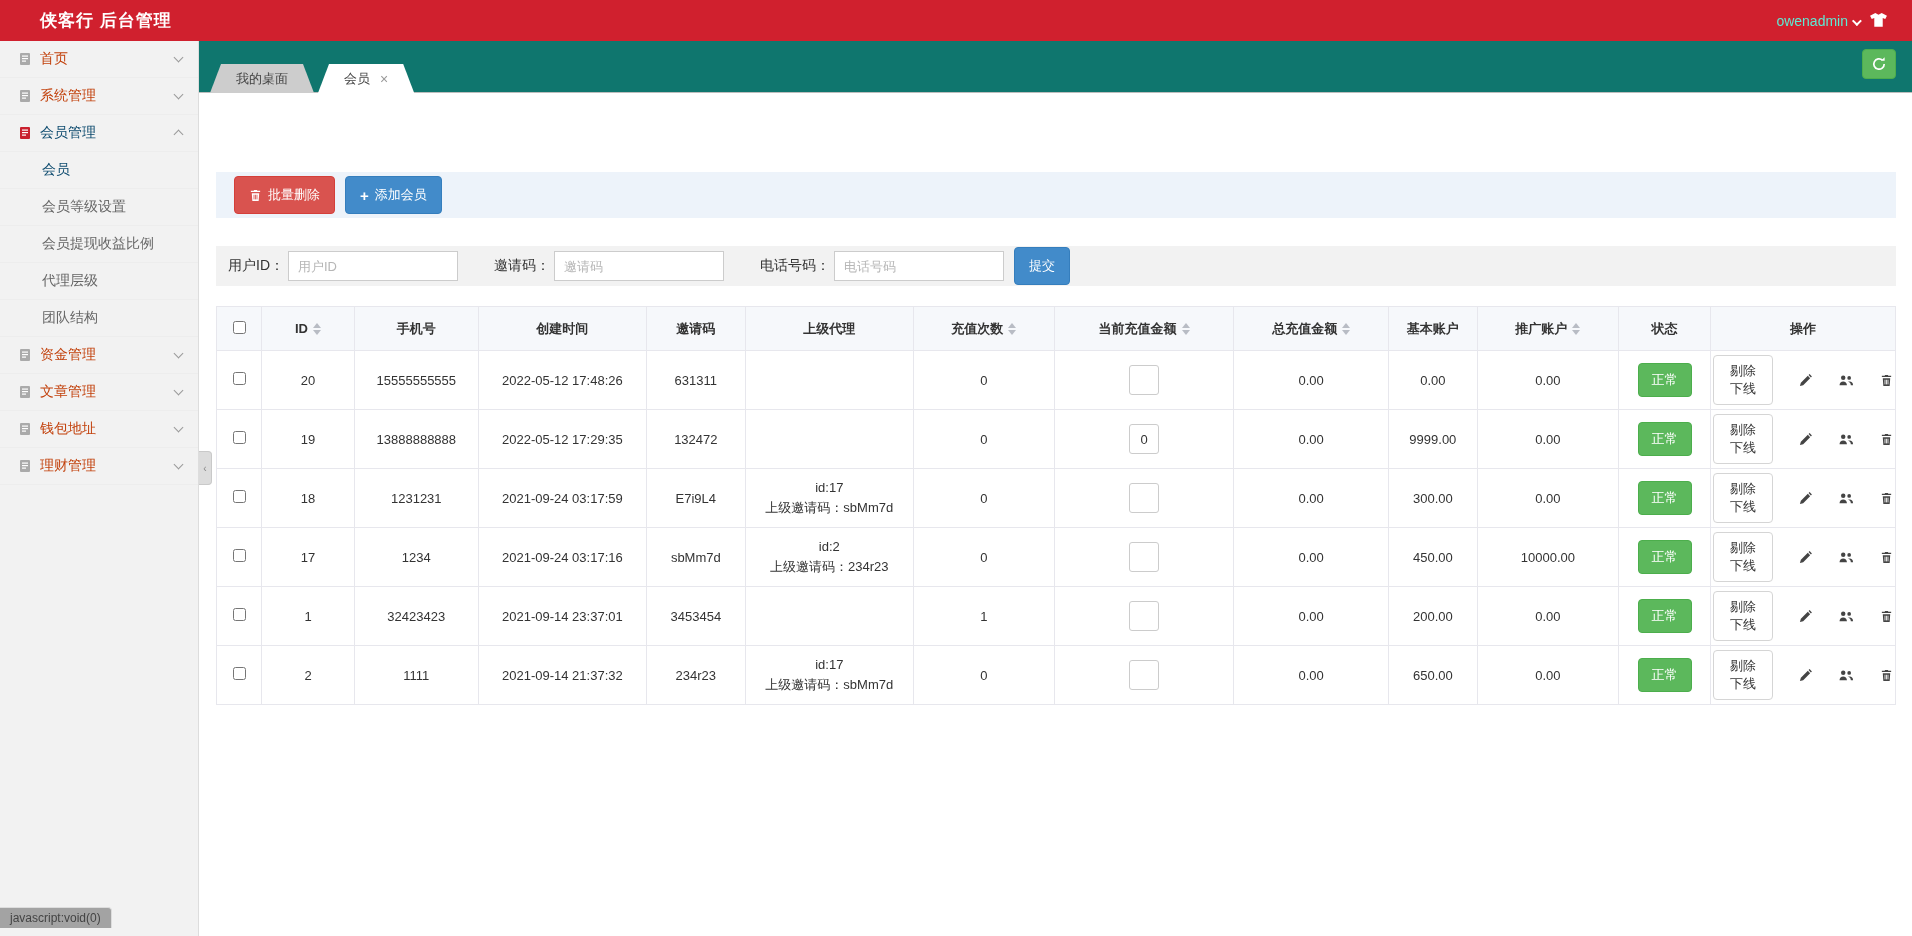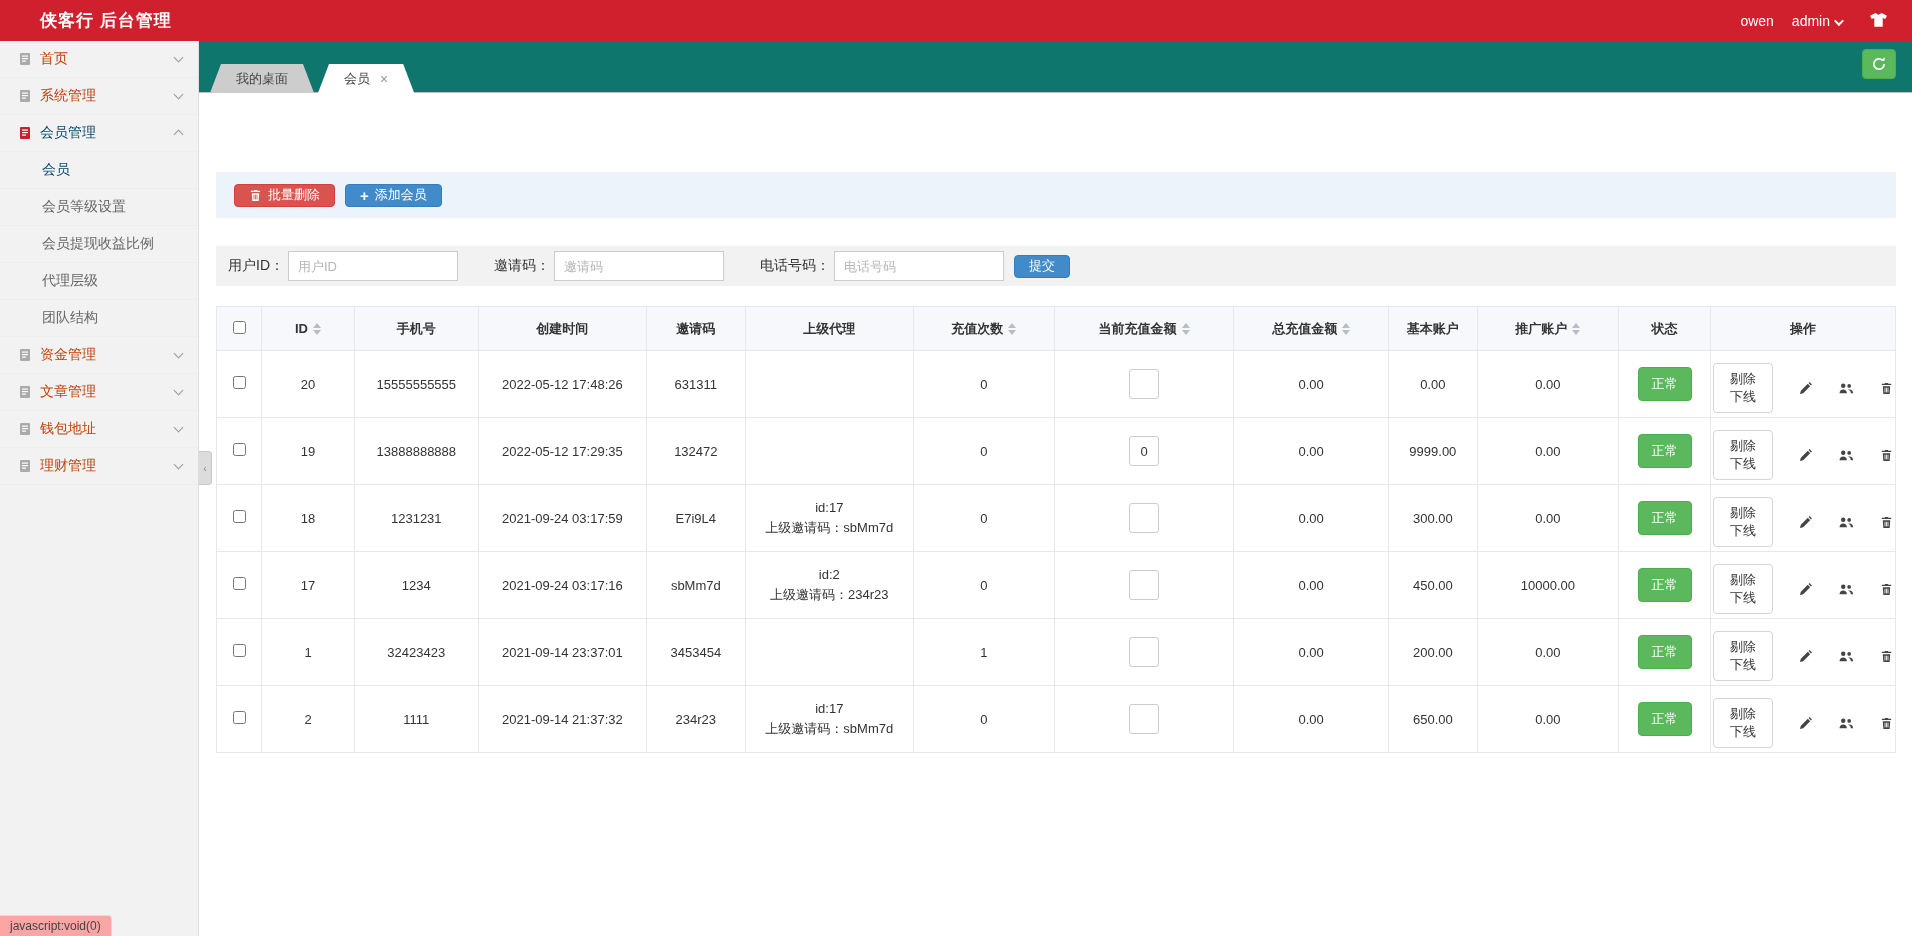--- a/index.html
+++ b/index.html
@@ -3,21 +3,21 @@
 <meta charset="utf-8">
 <style>
   * { margin:0; padding:0; box-sizing:border-box; }
   html,body { width:1912px; height:936px; overflow:hidden;
     font-family:"Liberation Sans","DejaVu Sans",sans-serif; background:#fff; }
 
   
   .topbar { height:41px; background:#d0202e; display:flex; align-items:center;
     justify-content:space-between; padding:0 24px 0 40px; }
   .topbar-title { color:#fff; font-size:17px; font-weight:bold; letter-spacing:1px; }
-  .topbar-right { display:flex; align-items:flex-start; gap:18px; color:#ffffff; font-size:14px; }
+  .topbar-right { display:flex; align-items:flex-start; color:#5eead4; font-size:14px; }
   .caret-down { display:inline-block; width:7px; height:7px; border-right:2px solid #fff;
     border-bottom:2px solid #fff; transform:rotate(45deg) translateY(-2px); margin-left:4px; }
   .shirt { margin-left:10px; display:flex; align-items:center; cursor:pointer; }
 
   
   .main { display:flex; height:895px; }
   .sidebar { width:199px; background:#f2f2f2; border-right:1px solid #ddd; flex-shrink:0; }
   .content { flex:1; position:relative; background:#fff; }
 
   
@@ -41,21 +41,21 @@
   .tab.active { background:#fff; }
   .tab .close { margin-left:10px; color:#999; font-size:14px; line-height:1; }
 
   
   .refresh-btn { position:absolute; top:8px; right:16px; width:34px; height:30px;
     background:#5cb85c; border:1px solid #4cae4c; border-radius:4px; display:flex;
     align-items:center; justify-content:center; cursor:pointer; }
 
   .toolbar-strip { margin:79px 16px 0 17px; height:46px; background:#edf3fa;
     display:flex; align-items:center; padding:0 18px; gap:10px; }
-  .btn { border:none; border-radius:4px; color:#fff; font-size:13px; height:23px;
+  .btn { border:none; border-radius:4px; color:#fff; font-size:13px; height:38px;
     padding:0 14px; display:inline-flex; align-items:center; gap:6px; cursor:pointer;
     font-family:inherit; }
   .btn-danger { background:#d9534f; border:1px solid #d43f3a; }
   .btn-primary { background:#428bca; border:1px solid #357ebd; }
   .plus-glyph { font-size:15px; font-weight:bold; line-height:1; }
 
   .search-strip { margin:28px 16px 0 17px; height:40px; background:#f2f2f2;
     display:flex; align-items:center; padding:0 12px; font-size:14px; color:#333; }
   .search-strip label { margin-right:4px; }
   .search-strip .gap { width:36px; }
@@ -75,31 +75,31 @@
   .sort { display:inline-flex; flex-direction:column; gap:2px; }
   .sort i { display:block; width:0; height:0; border-left:4px solid transparent;
     border-right:4px solid transparent; }
   .sort .up { border-bottom:5px solid #b8bcc4; }
   .sort .down { border-top:5px solid #b8bcc4; }
   .agent-cell div { line-height:1.55; }
   .amt-input { width:30px; height:30px; border:1px solid #ccc; border-radius:3px;
     text-align:center; font-size:13px; color:#333; font-family:inherit; }
   .status-btn { background:#5cb85c; border:1px solid #4cae4c; border-radius:4px;
     color:#fff; font-size:13px; padding:7px 13px; cursor:pointer; font-family:inherit; }
-  .ops { display:flex; align-items:center; justify-content:center; gap:26px;margin-top:8px; }
+  .ops { display:flex; align-items:center; justify-content:center; gap:26px; }
   .ghost-btn { background:#fff; border:1px solid #d5d5d5; border-radius:4px; color:#333;
     font-size:13px; padding:6px 10px; cursor:pointer; font-family:inherit; }
   .ico-btn { display:inline-flex; cursor:pointer; }
 
   
   .collapse-handle { position:absolute; left:199px; top:451px; width:13px; height:34px;
     background:#dcdcdc; border:1px solid #c9c9c9; border-left:none;
     border-radius:0 4px 4px 0; display:flex; align-items:center; justify-content:center;
     color:#888; font-size:10px; cursor:pointer; z-index:5; }
-  .statusbar { position:fixed; left:0; bottom:0; background:#fca5a5; border:1px solid #ddd;
+  .statusbar { position:fixed; left:0; bottom:8px; background:#a3a3a3; border:1px solid #ddd;
     border-left:none; border-bottom:none; border-radius:0 4px 0 0; padding:3px 10px;
     font-size:12px; color:#444; z-index:9; }
   input[type=checkbox] { width:13px; height:13px; }
 </style>
 </head>
 <body>
 
 <div class="topbar">
   <div class="topbar-title">侠客行 后台管理</div>
   <div class="topbar-right">

